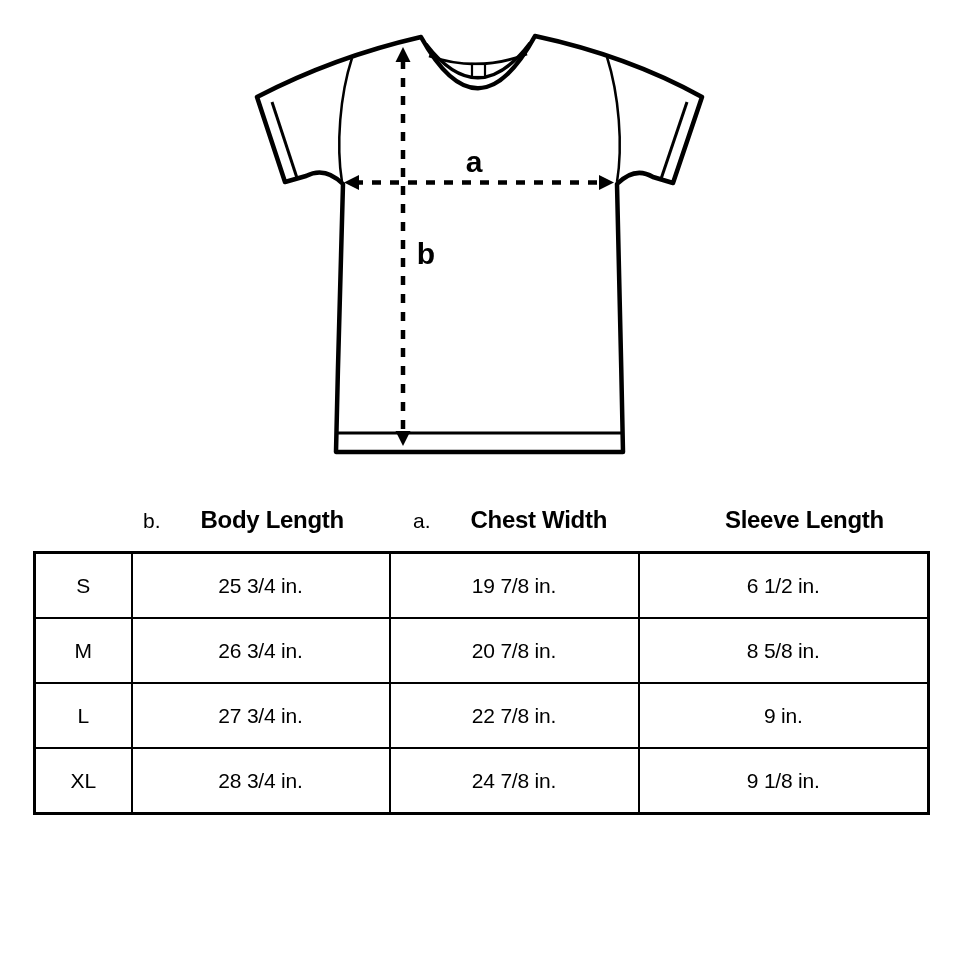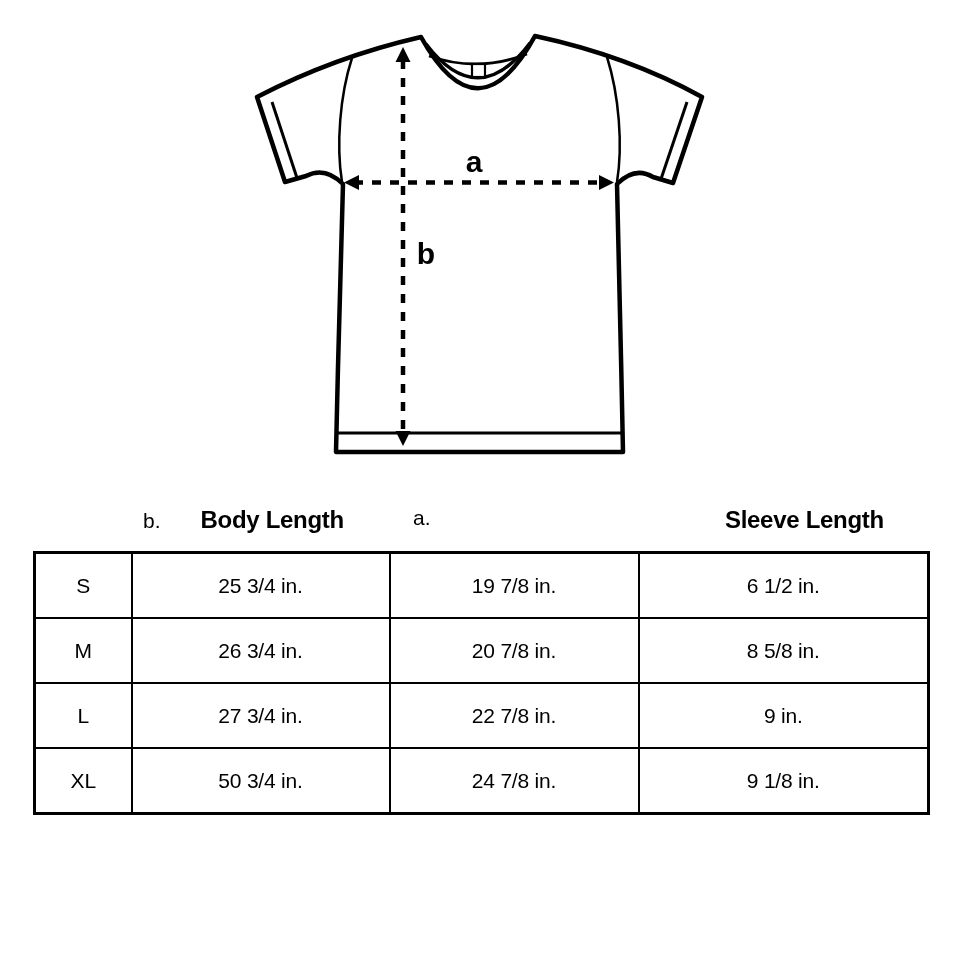--- a/index.html
+++ b/index.html
@@ -113,20 +113,21 @@
     <text x="426" y="264" text-anchor="middle">b</text>
   </svg>
 
   <div class="headers-row">
     <div class="hdr" style="left:143px; top:506px;">
       <span class="pfx">b.</span>
       <span class="hlabel">Body Length</span>
     </div>
     <div class="hdr" style="left:413px; top:506px;">
       <span class="pfx">a.</span>
+      <span class="hlabel">Chest Width</span>
     </div>
     <div class="hdr" style="left:697px; top:506px;">
       <span class="hlabel">Sleeve Length</span>
     </div>
   </div>
 
   <table class="size-chart">
     <colgroup>
       <col style="width:97px">
         <col style="width:258px">
@@ -147,20 +148,20 @@
         <td>8 5/8 in.</td>
       </tr>
       <tr>
         <td>L</td>
         <td>27 3/4 in.</td>
         <td>22 7/8 in.</td>
         <td>9 in.</td>
       </tr>
       <tr>
         <td>XL</td>
-        <td>50 3/4 in.</td>
+        <td>28 3/4 in.</td>
         <td>24 7/8 in.</td>
         <td>9 1/8 in.</td>
       </tr>
     </tbody>
   </table>
 
 </div>
 
 </body></html>

